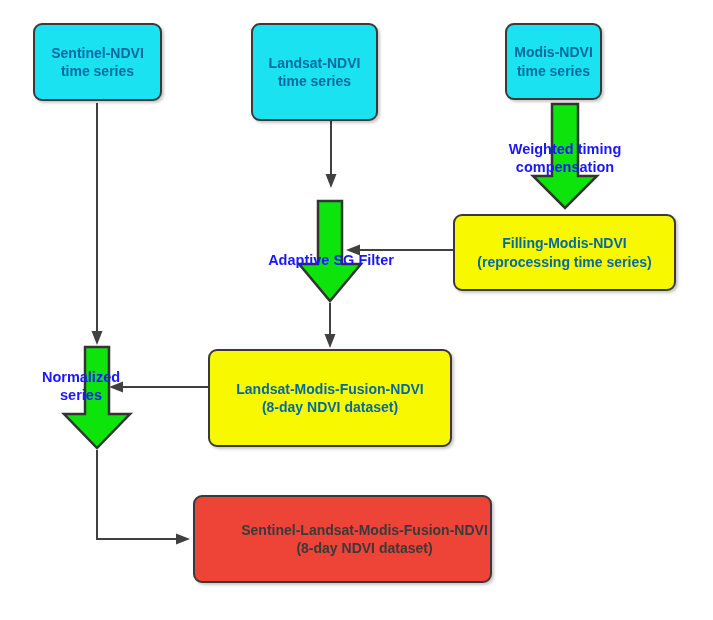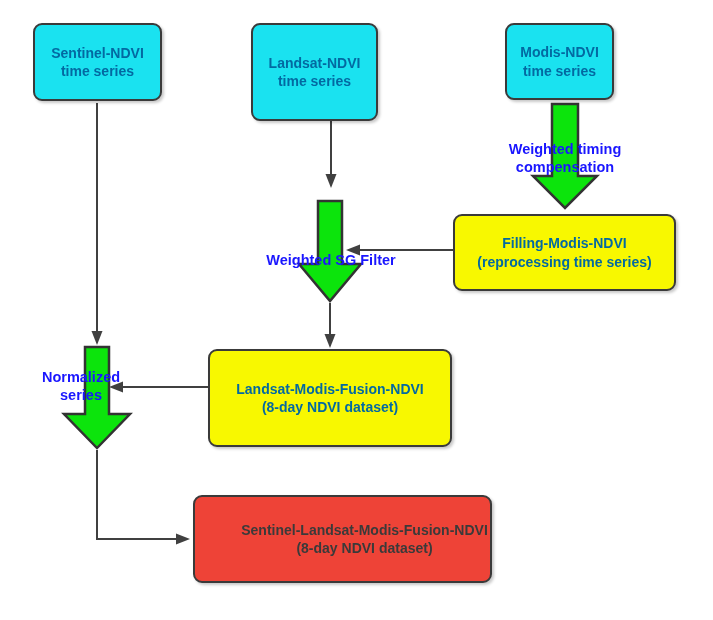--- a/index.html
+++ b/index.html
@@ -84,21 +84,21 @@
   <div class="node cyan" style="left:33px;top:23px;width:129px;height:78px">
     <span>Sentinel-NDVI</span>
     <span>time series</span>
   </div>
 
   <div class="node cyan" style="left:251px;top:23px;width:127px;height:98px">
     <span>Landsat-NDVI</span>
     <span>time series</span>
   </div>
 
-  <div class="node cyan" style="left:505px;top:23px;width:109px;height:77px">
+  <div class="node cyan" style="left:505px;top:23px;width:97px;height:77px">
     <span>Modis-NDVI</span>
     <span>time series</span>
   </div>
 
   <div class="node yellow" style="left:453px;top:214px;width:223px;height:77px">
     <span>Filling-Modis-NDVI</span>
     <span>(reprocessing time series)</span>
   </div>
 
   <div class="node yellow" style="left:208px;top:349px;width:244px;height:98px">
@@ -110,21 +110,21 @@
     <span>Sentinel-Landsat-Modis-Fusion-NDVI</span>
     <span>(8-day NDVI dataset)</span>
   </div>
 
   <div class="blue-label" style="left:490px;top:140px;width:150px">
     <span>Weighted timing</span>
     <span style="display:block">compensation</span>
   </div>
 
   <div class="blue-label" style="left:246px;top:251px;width:170px">
-    <span>Weighted SG Filter</span>
+    <span>Adaptive SG Filter</span>
   </div>
 
   <div class="blue-label" style="left:16px;top:368px;width:130px">
     <span>Normalized</span>
     <span style="display:block">series</span>
   </div>
 
 </div>
 
 </body></html>

